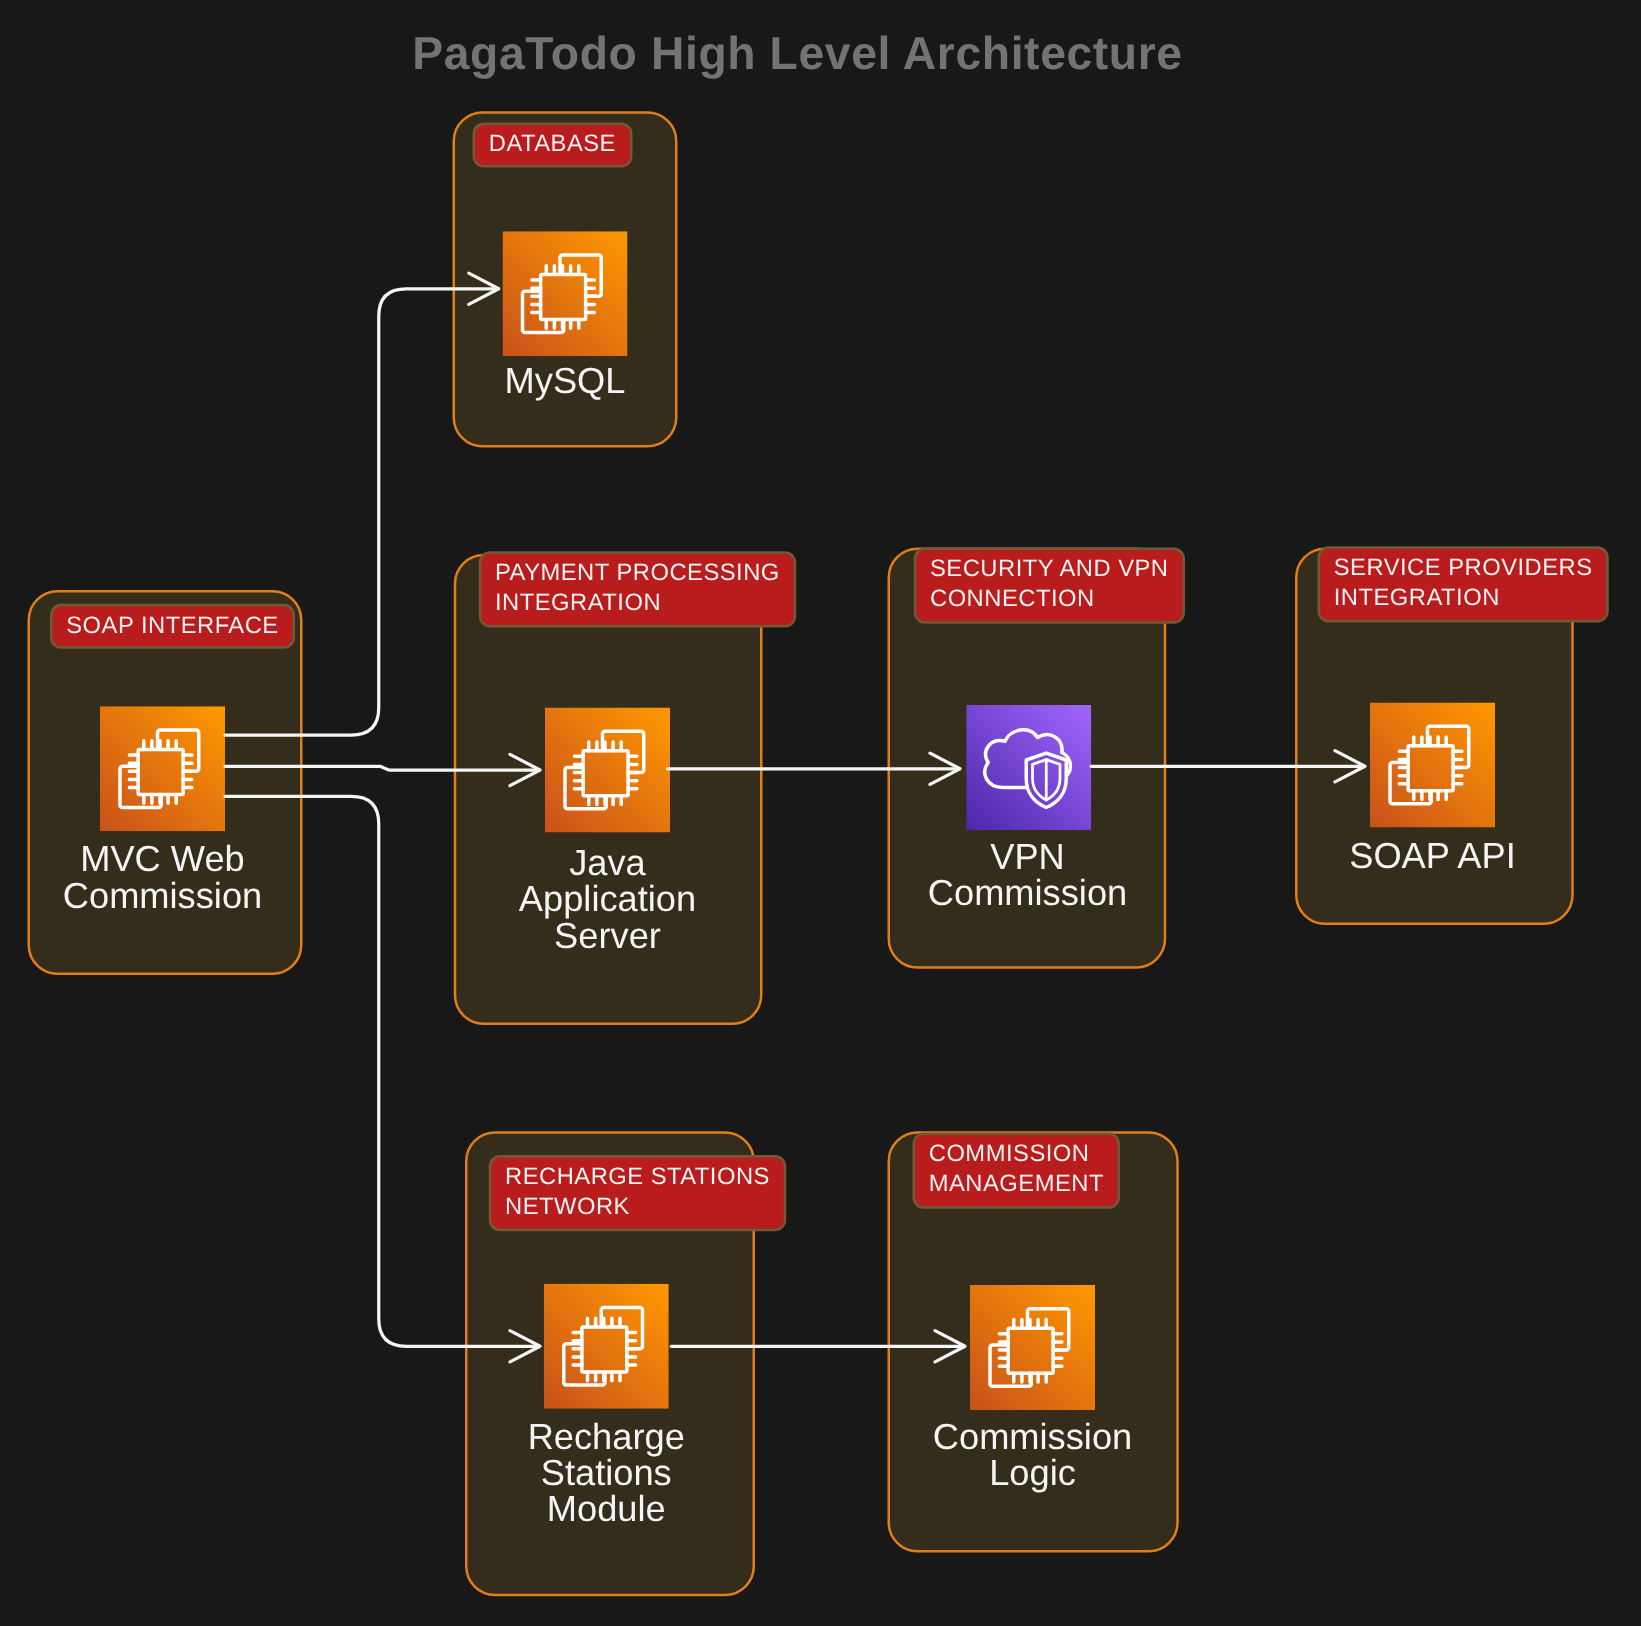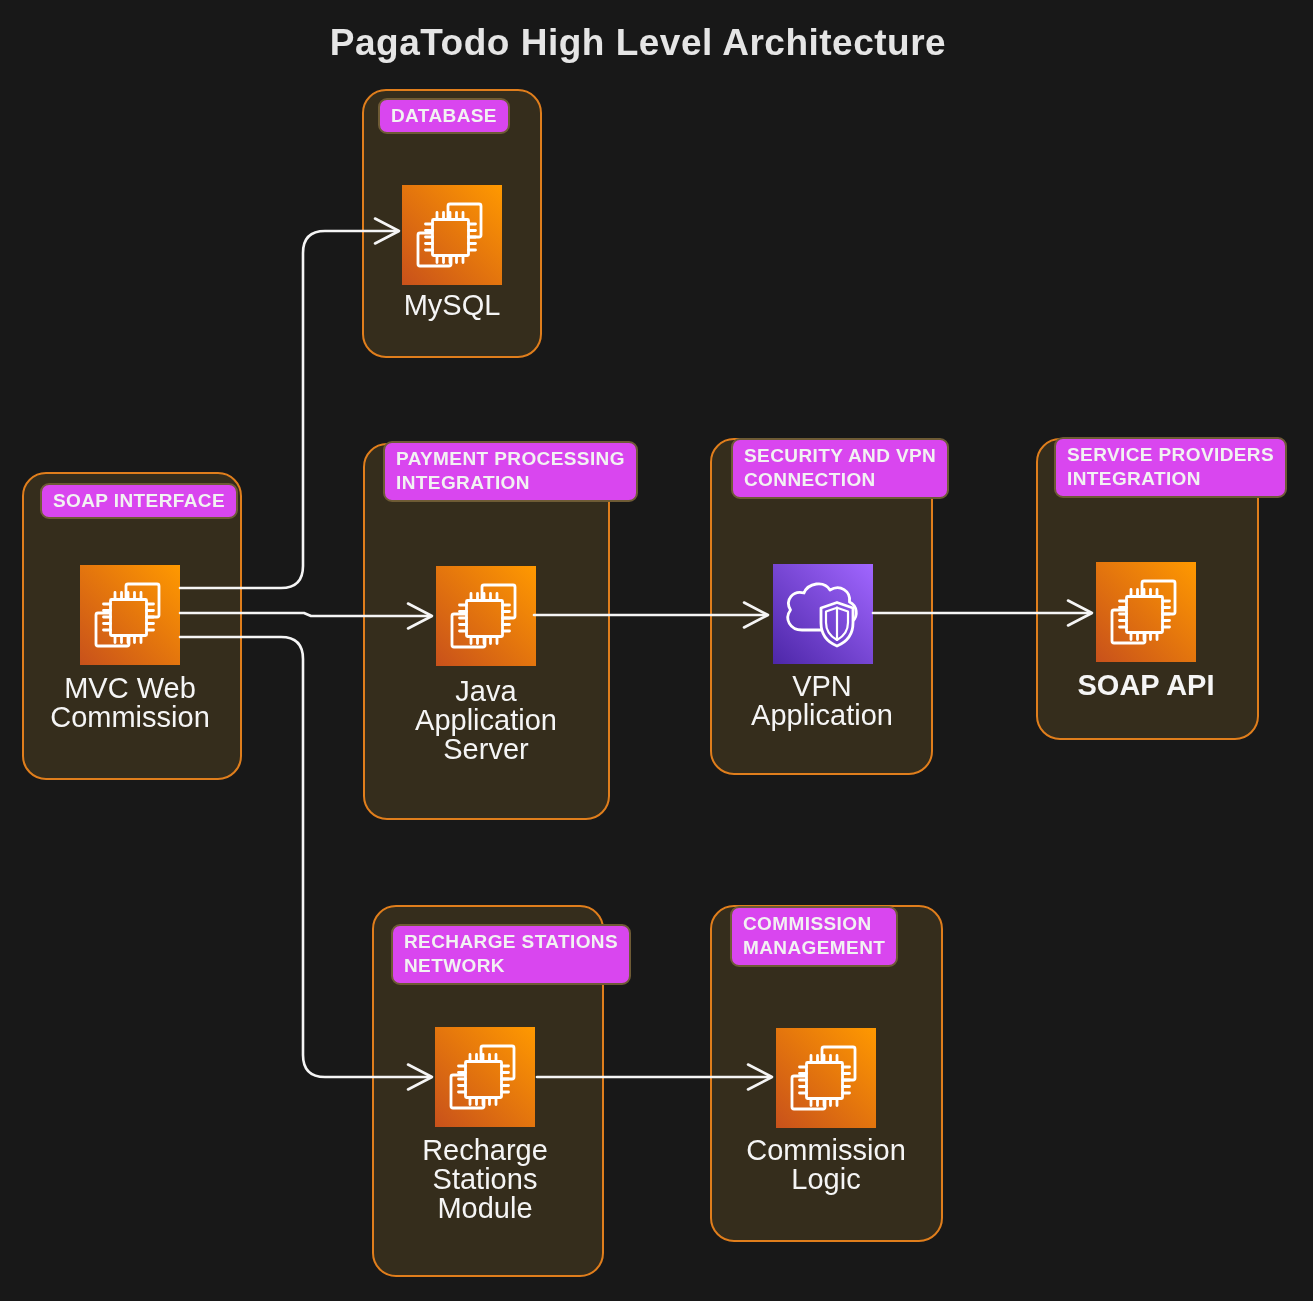--- a/index.html
+++ b/index.html
@@ -4,29 +4,29 @@
 <style>
   html,body{margin:0;padding:0;background:#181818;}
   #stage{
     position:relative; width:1313px; height:1301px; overflow:hidden;
     background:#181818;
     font-family:"Liberation Sans","DejaVu Sans",sans-serif;
     color:#f5f5f5;
   }
   .title{
     position:absolute; top:22px; left:0; width:1276px; text-align:center;
-    font-size:37px; font-weight:bold; letter-spacing:0.5px; color:#e5e5e5;
+    font-size:37px; font-weight:bold; letter-spacing:0.5px; color:#737373;
   }
   .group{
     position:absolute; background:#352d1c; border:2.5px solid #e07e1c;
     border-radius:24px; z-index:1; box-sizing:border-box;
   }
   .pill{
-    position:absolute; z-index:3; background:#d946ef; border:2px solid #6e5b35;
-    border-radius:9px; padding:4px 11px; font-size:19px; font-weight:bold;
+    position:absolute; z-index:3; background:#b91c1c; border:2px solid #6e5b35;
+    border-radius:9px; padding:4px 11px; font-size:19px; font-weight:normal;
     line-height:1.28; letter-spacing:0.4px; color:#f2f2f2; white-space:pre-line;
   }
   .node-icon{
     position:absolute; width:100px; height:100px; z-index:2; display:block;
   }
   .node-label{
     position:absolute; width:220px; text-align:center; font-size:29px;
     line-height:29px; color:#f5f5f5; white-space:pre-line; z-index:2;
   }
   #connectors{
@@ -55,21 +55,21 @@
   #i-java      {left:436px;  top:566px;}
   #i-vpn       {left:773px;  top:564px;}
   #i-soap      {left:1096px; top:562px;}
   #i-recharge  {left:435px;  top:1027px;}
   #i-commission{left:776px;  top:1028px;}
   
   #l-mysql     {left:342px;  top:291px;}
   #l-mvc       {left:20px;   top:674px;}
   #l-java      {left:376px;  top:677px;}
   #l-vpn       {left:712px;  top:672px;}
-  #l-soap      {left:1036px; top:671px;font-weight:bold;}
+  #l-soap      {left:1036px; top:671px;}
   #l-recharge  {left:375px;  top:1136px;}
   #l-commission{left:716px;  top:1136px;}
 </style>
 </head>
 <body>
 
 <div id="stage">
 
   <svg width="0" height="0" style="position:absolute" aria-hidden="true">
     <defs>
@@ -150,21 +150,21 @@
       <use href="#chip-sym"></use>
     </svg>
 
   <div class="node-label" id="l-mysql">MySQL</div>
   <div class="node-label" id="l-mvc">MVC Web
 Commission</div>
   <div class="node-label" id="l-java">Java
 Application
 Server</div>
   <div class="node-label" id="l-vpn">VPN
-Application</div>
+Commission</div>
   <div class="node-label" id="l-soap">SOAP API</div>
   <div class="node-label" id="l-recharge">Recharge
 Stations
 Module</div>
   <div class="node-label" id="l-commission">Commission
 Logic</div>
 
   <svg id="connectors" viewBox="0 0 1313 1301">
     <g stroke="#f5f5f5" stroke-width="2.6" fill="none" stroke-linecap="round" stroke-linejoin="round">
 

